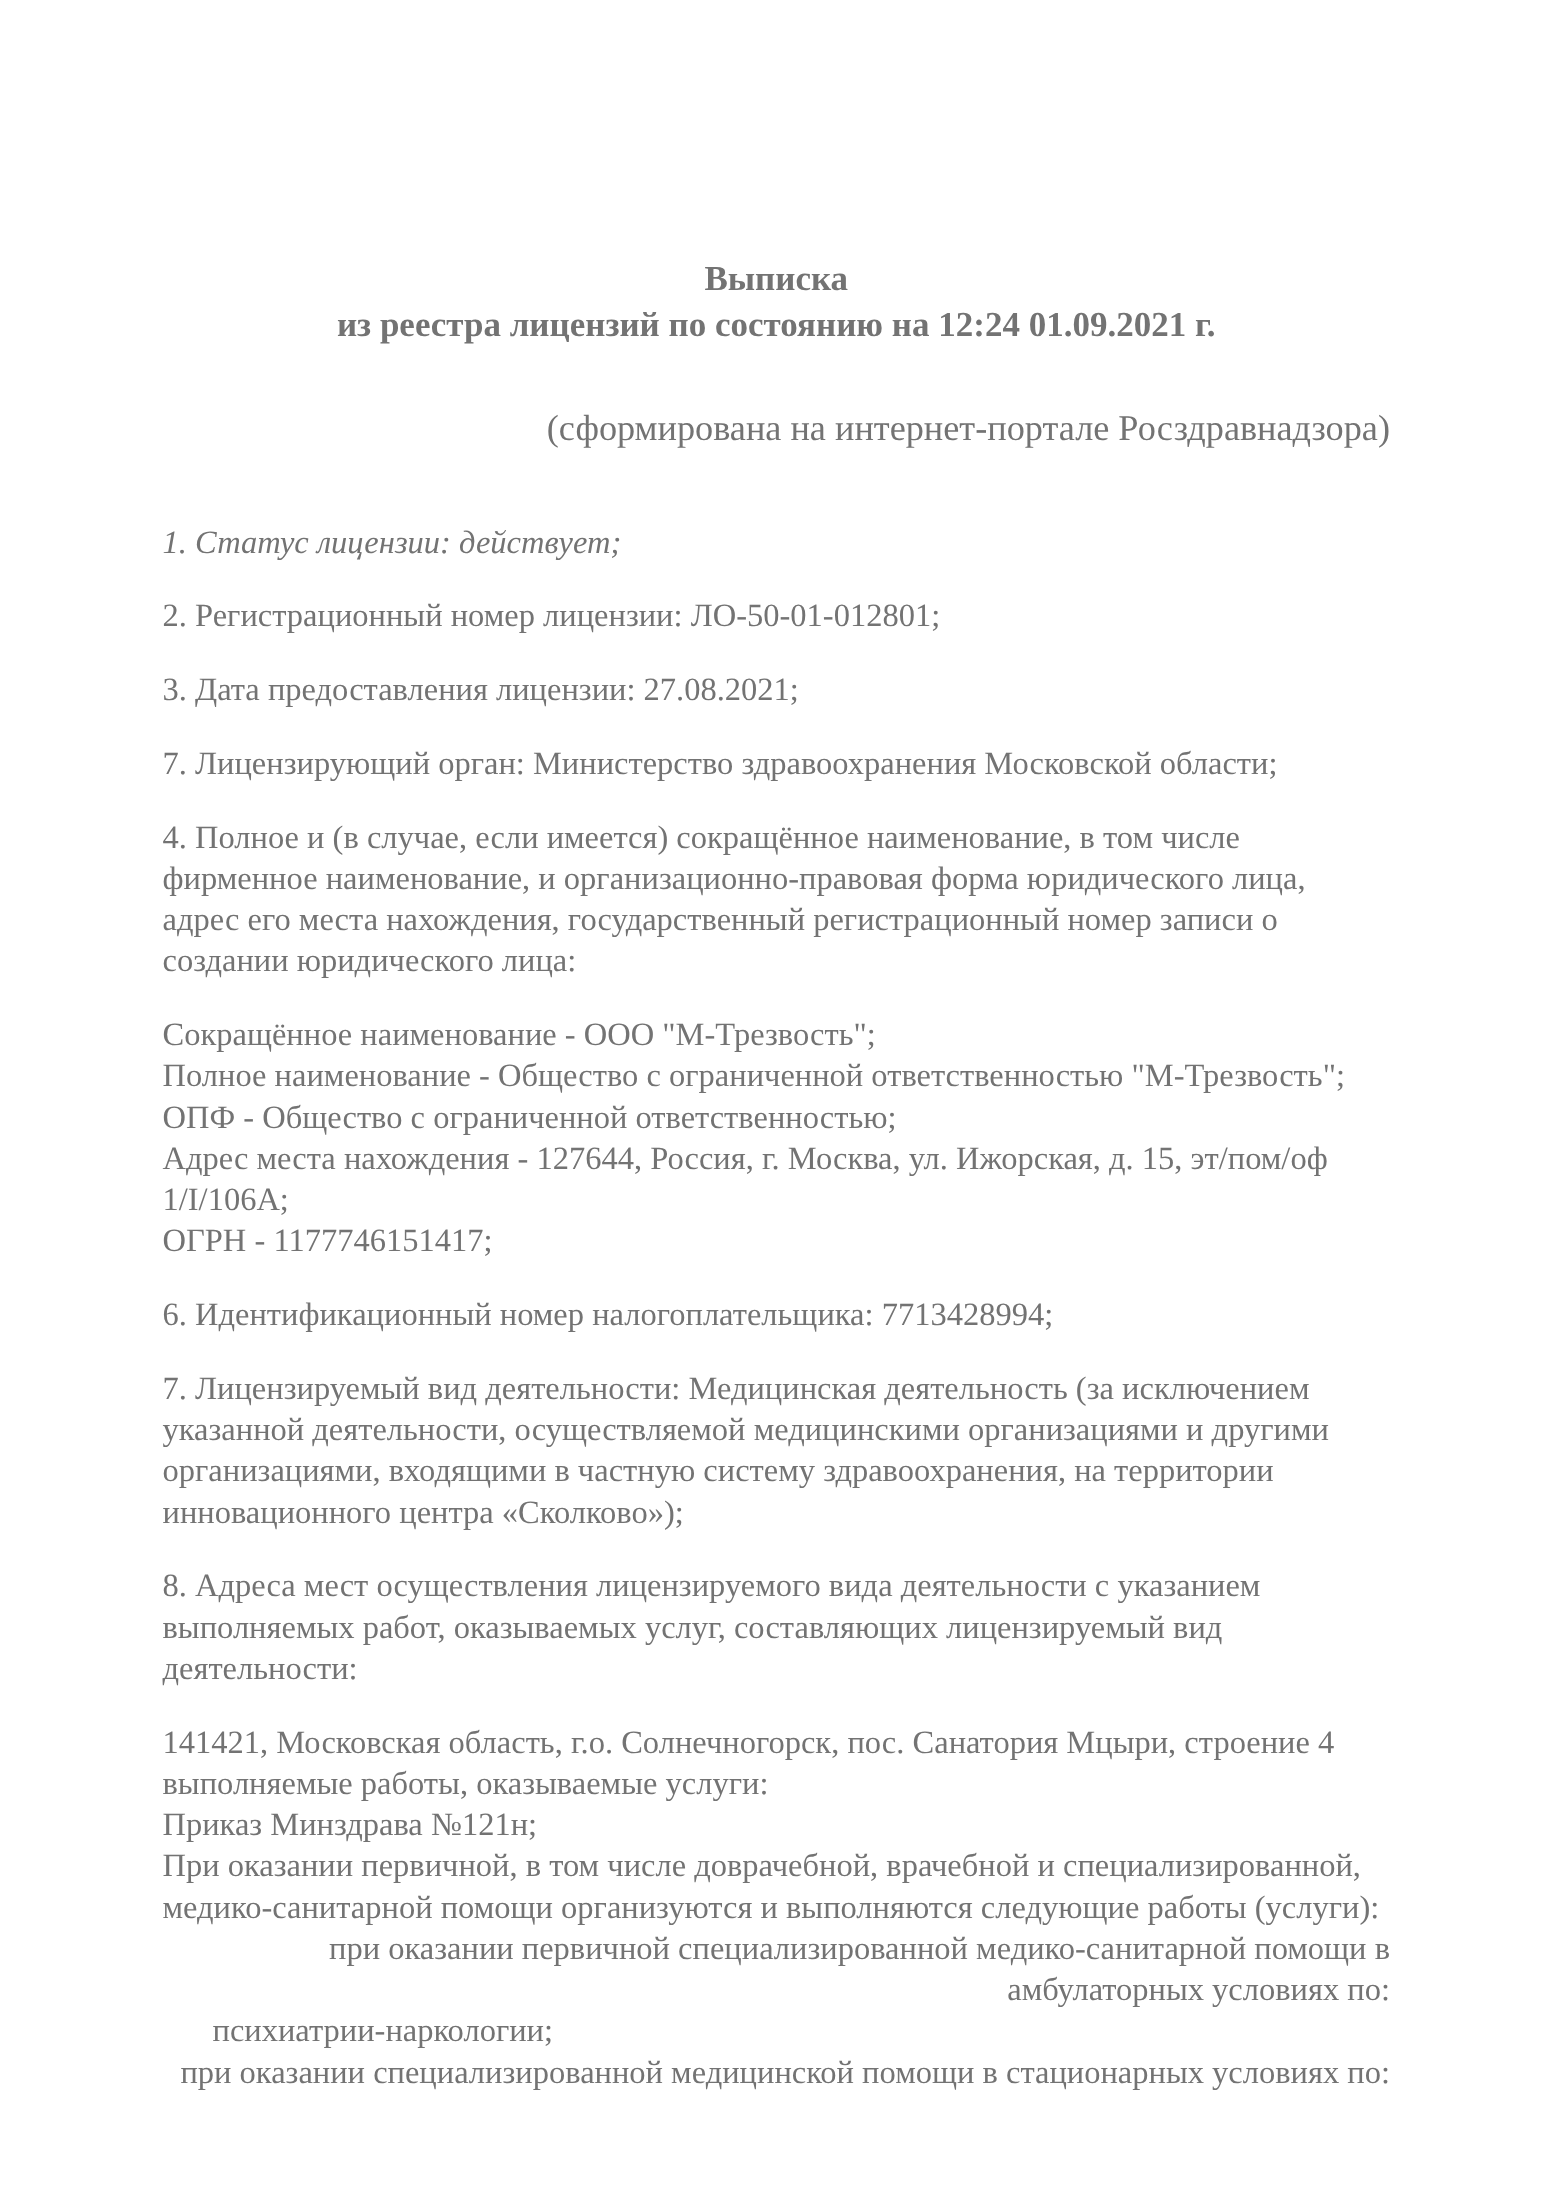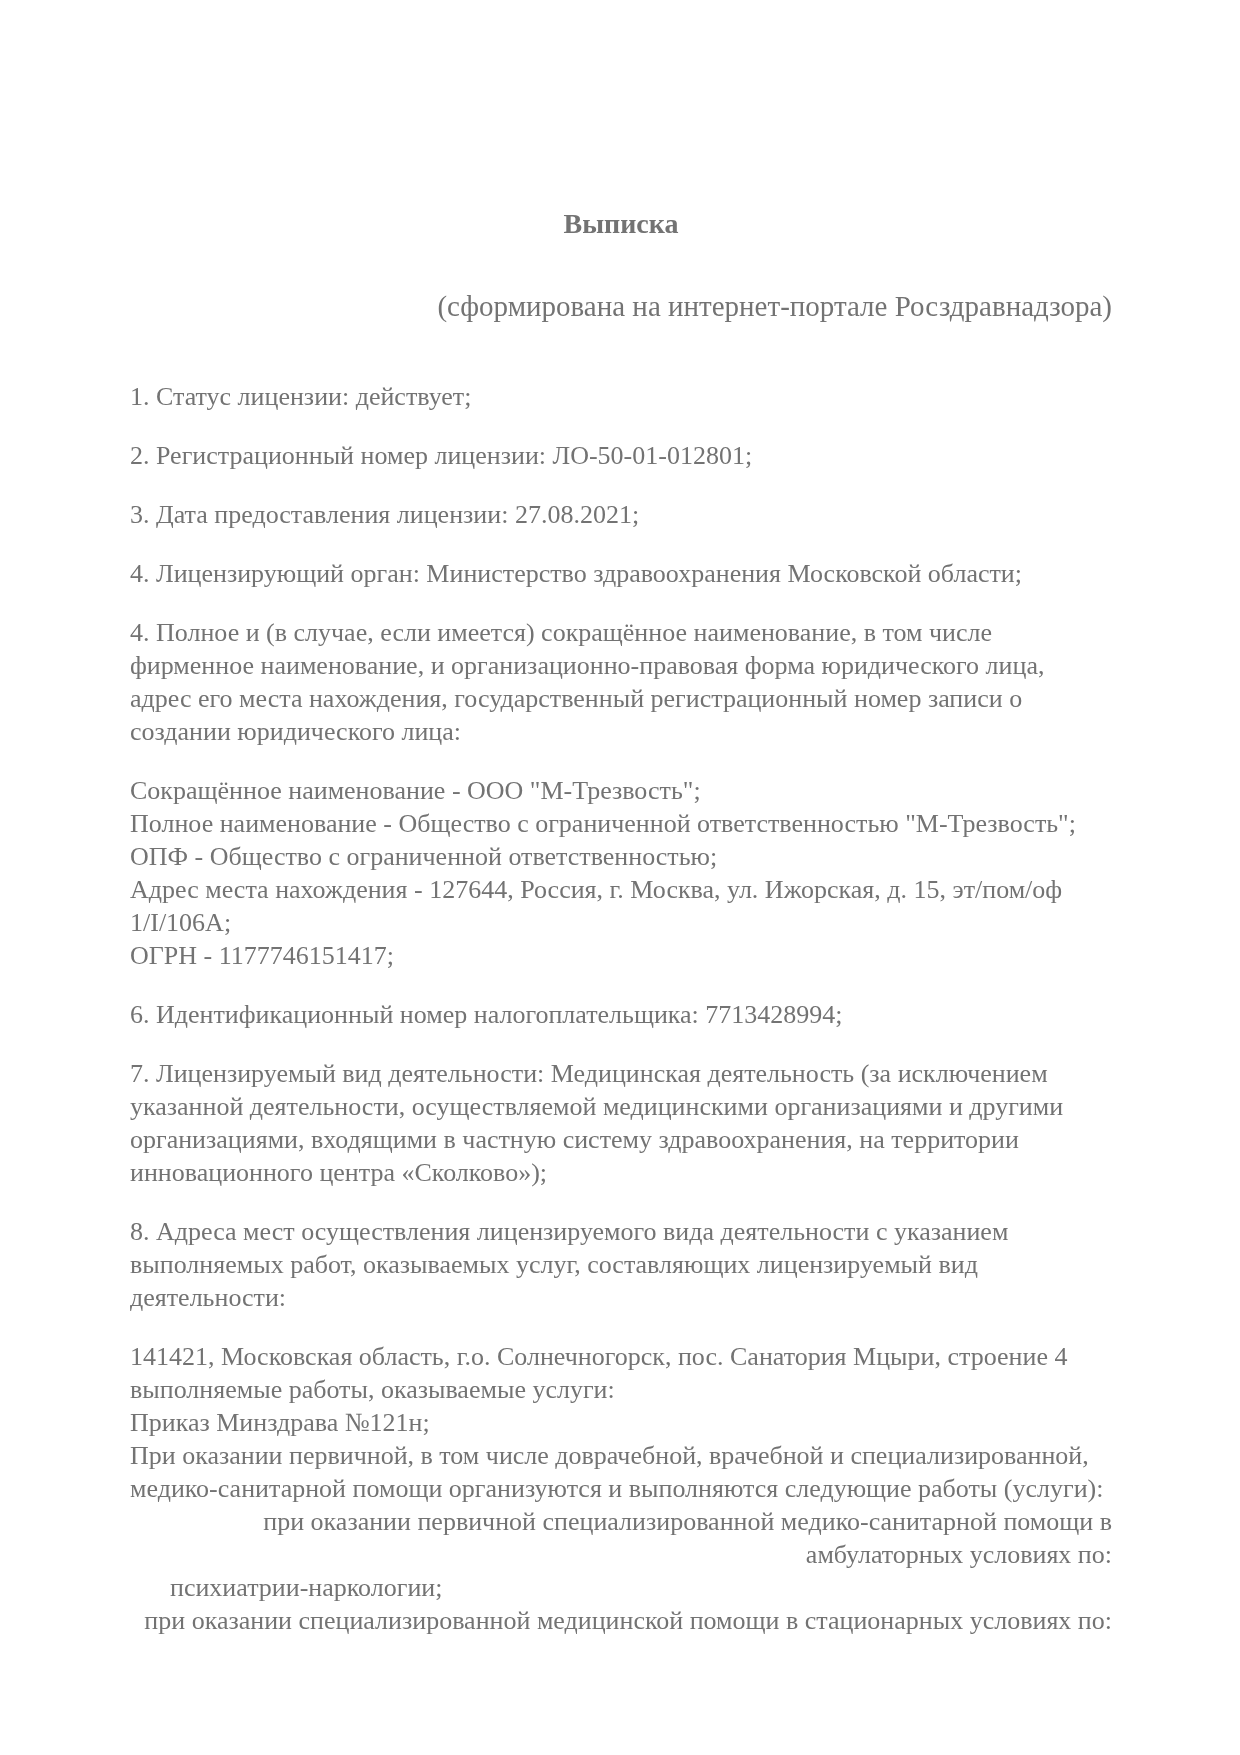--- a/index.html
+++ b/index.html
@@ -25,44 +25,45 @@
     line-height: 37px;
   }
   .title-line { display: block; }
   .note {
     margin: 50px 0 0 0;
     text-align: right;
     font-size: 29px;
     line-height: 28px;
   }
   .para { margin: 26px 0 0 0; }
-  .para.first { margin-top: 60px; }
+  .para.first { margin-top: 60px; font-style: italic; }
   .block { margin: 26px 0 0 0; }
   .line { margin: 0; }
   .indent-1 { text-indent: 12px; text-align: right; }
   .indent-2 { text-indent: 40px; }
 </style>
 </head>
 <body>
 
 <div class="page">
 
   <h1 class="title">
     <span class="title-line">Выписка</span>
+    <span class="title-line">из реестра лицензий по состоянию на 12:24 01.09.2021 г.</span>
   </h1>
 
   <p class="note">(сформирована на интернет-портале Росздравнадзора)</p>
 
   <p class="para first">1. Статус лицензии: действует;</p>
 
   <p class="para">2. Регистрационный номер лицензии: ЛО-50-01-012801;</p>
 
   <p class="para">3. Дата предоставления лицензии: 27.08.2021;</p>
 
-  <p class="para">4. Лицензирующий орган: Министерство здравоохранения Московской области;</p>
+  <p class="para">7. Лицензирующий орган: Министерство здравоохранения Московской области;</p>
 
   <p class="para">4. Полное и (в случае, если имеется) сокращённое наименование, в том числе фирменное наименование, и организационно-правовая форма юридического лица, адрес его места нахождения, государственный регистрационный номер записи о создании юридического лица:</p>
 
   <div class="block">
     <div class="line">Сокращённое наименование - ООО "М-Трезвость";</div>
     <div class="line">Полное наименование - Общество с ограниченной ответственностью "М-Трезвость";</div>
     <div class="line">ОПФ - Общество с ограниченной ответственностью;</div>
     <div class="line">Адрес места нахождения - 127644, Россия, г. Москва, ул. Ижорская, д. 15, эт/пом/оф 1/I/106А;</div>
     <div class="line">ОГРН - 1177746151417;</div>
   </div>

